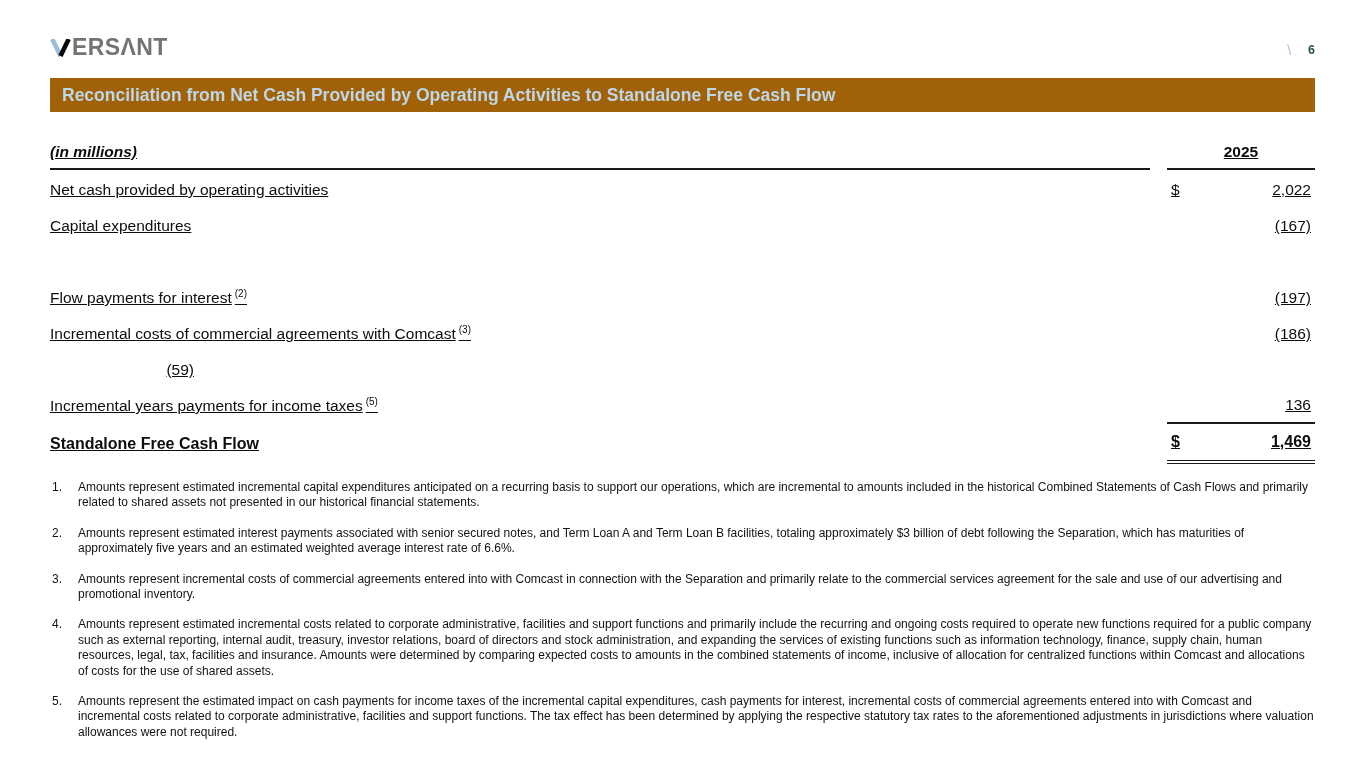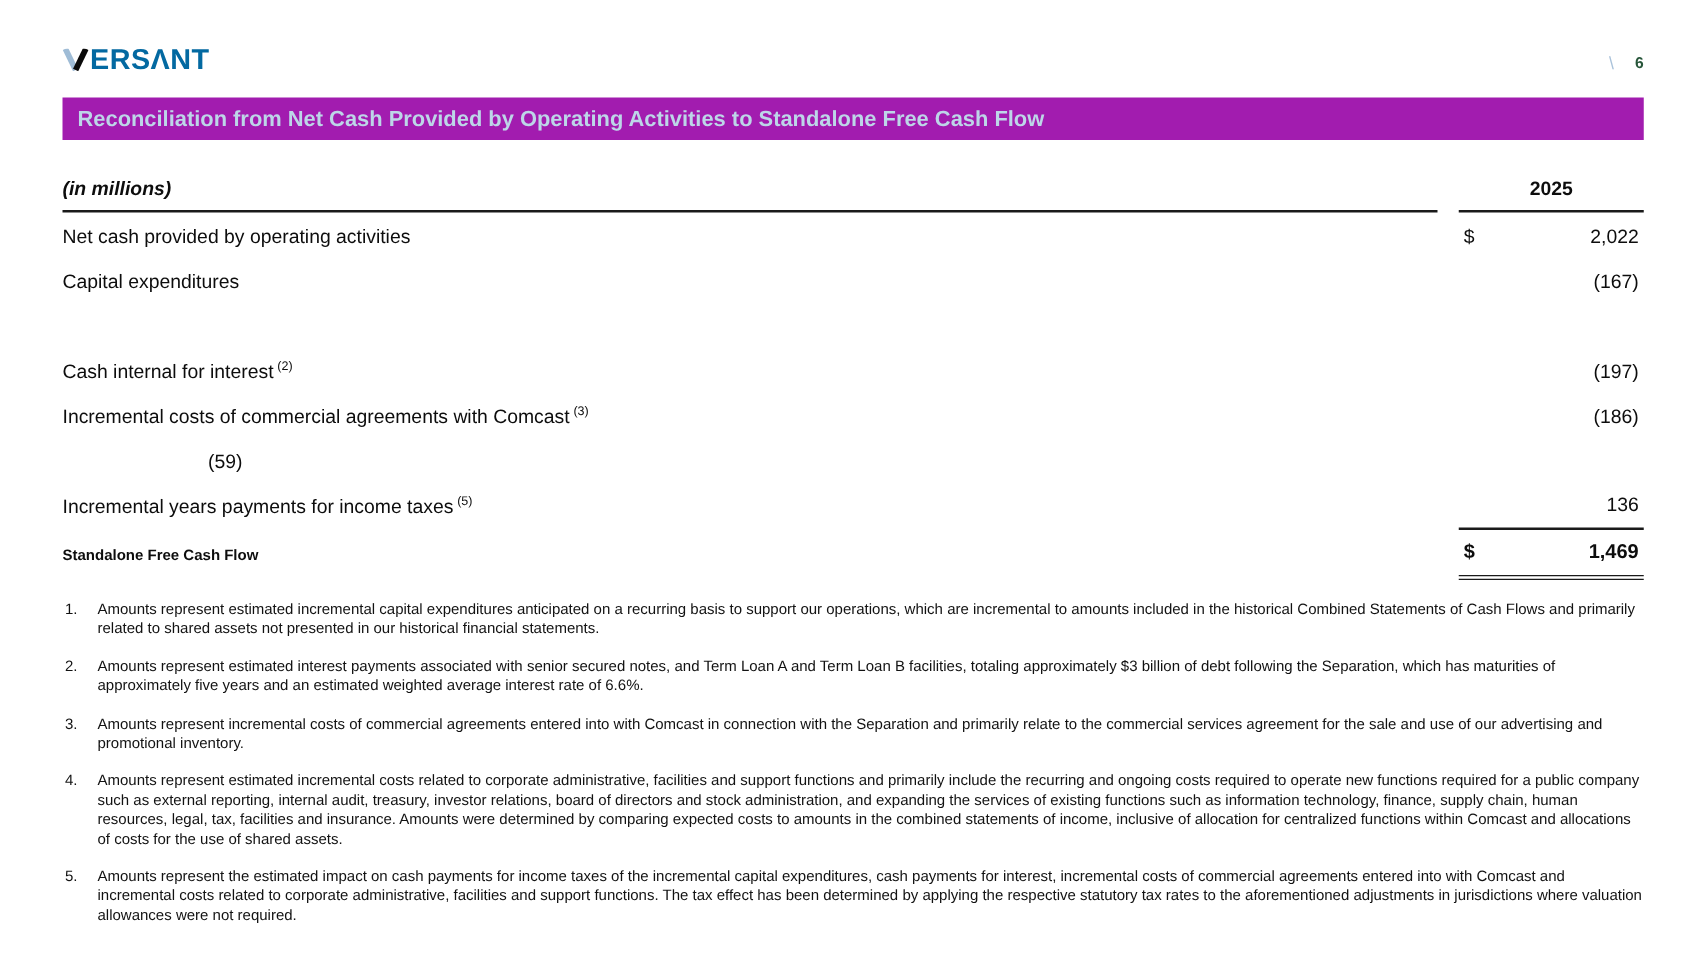--- a/index.html
+++ b/index.html
@@ -10,43 +10,43 @@
     color: #0d0d0d;
     position: relative;
     overflow: hidden;
   }
 
   
   .logo {
     position: absolute; top: 37px; left: 50px;
     display: flex; align-items: flex-start;
     font-weight: 700; font-size: 23px; letter-spacing: 0.4px;
-    color: #0369a1; line-height: 1;
+    color: #737373; line-height: 1;
   }
   .logo svg { margin: 2px 1px 0 0; display: block; }
   .logo .logo-rest { line-height: 21px; }
 
   .pageinfo {
     position: absolute; top: 42px; right: 50px;
     display: flex; align-items: center; gap: 17px;
   }
   .slash { color: #a9c2da; font-size: 14px; font-weight: 400; }
   .pnum  { color: #27563a; font-size: 12.5px; font-weight: 700; }
 
   
   .banner {
     position: absolute; top: 78px; left: 50px;
     width: 1265px; height: 34px; box-sizing: border-box;
-    background: #a21caf; color: #bdd6e8;
+    background: #a16207; color: #bdd6e8;
     display: flex; align-items: center; padding-left: 12px;
     font-size: 17.5px; font-weight: 700;
   }
 
   
-  .table { position: absolute; top: 143px; left: 50px; width: 1265px; }
+  .table { position: absolute; top: 143px; left: 50px; width: 1265px; text-decoration: underline; }
   .tlabel { flex: 1; margin-right: 17px; }
   .tvalue { width: 148px; flex: none; box-sizing: border-box; }
 
   .thead { display: flex; align-items: flex-end; }
   .thead .tlabel {
     border-bottom: 2px solid #1a1a1a; padding-bottom: 7px;
     font-size: 15.5px; font-weight: 700; font-style: italic;
   }
   .thead .tvalue {
     border-bottom: 2px solid #1a1a1a; padding-bottom: 7px;
@@ -55,21 +55,21 @@
 
   .tbody { margin-top: 2px; }
   .trow { display: flex; align-items: center; height: 36px; font-size: 15.5px; }
   .trow .tvalue {
     display: flex; justify-content: space-between; align-items: center;
     padding: 0 4px; height: 100%;
   }
   .rule-bottom { border-bottom: 2px solid #1a1a1a; }
 
   .trow.total { height: 40px; }
-  .trow.total .tlabel { font-weight: 700; font-size: 12px; }
+  .trow.total .tlabel { font-weight: 700; font-size: 16px; }
   .trow.total .tvalue { font-weight: 700; font-size: 16px; border-bottom: 4px double #1a1a1a; }
 
   sup.fnref { font-size: 10px; margin-left: 3px; line-height: 0; }
 
   
   .footnotes { position: absolute; top: 480px; left: 52px; width: 1263px; }
   .fnote {
     display: flex; margin-bottom: 15px;
     font-size: 12px; line-height: 15.4px; color: #121212;
   }
@@ -120,21 +120,21 @@
         <div class="tvalue">
             <span></span>
             <span>(167)</span>
           </div>
       </div>
 
       <div class="trow">
       </div>
 
       <div class="trow">
-        <div class="tlabel"><span>Cash internal for interest</span><sup class="fnref">(2)</sup></div>
+        <div class="tlabel"><span>Flow payments for interest</span><sup class="fnref">(2)</sup></div>
         <div class="tvalue">
             <span></span>
             <span>(197)</span>
           </div>
       </div>
 
       <div class="trow">
         <div class="tlabel"><span>Incremental costs of commercial agreements with Comcast</span><sup class="fnref">(3)</sup></div>
         <div class="tvalue">
             <span></span>

